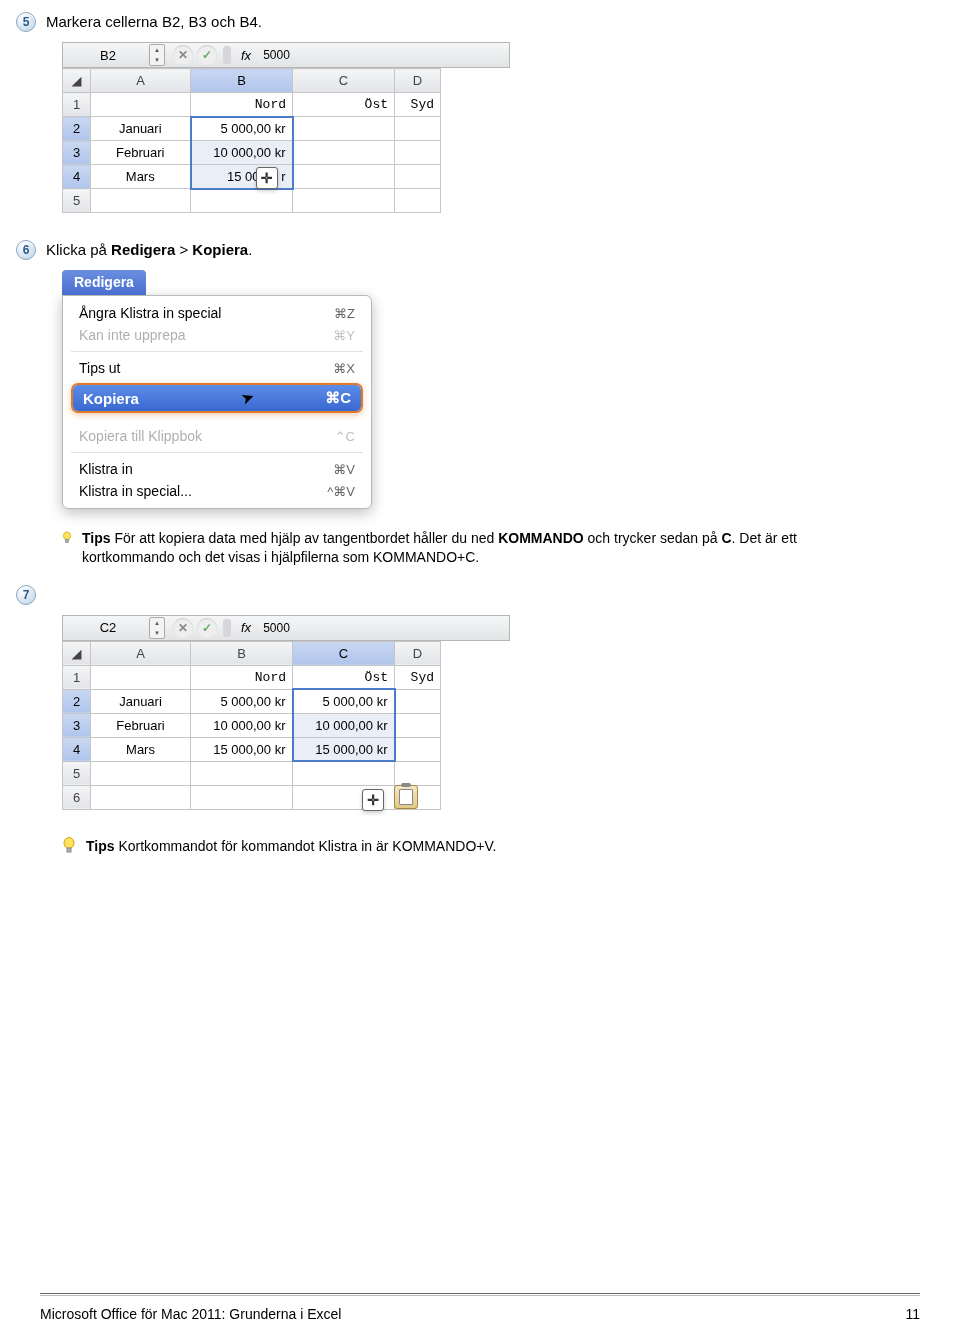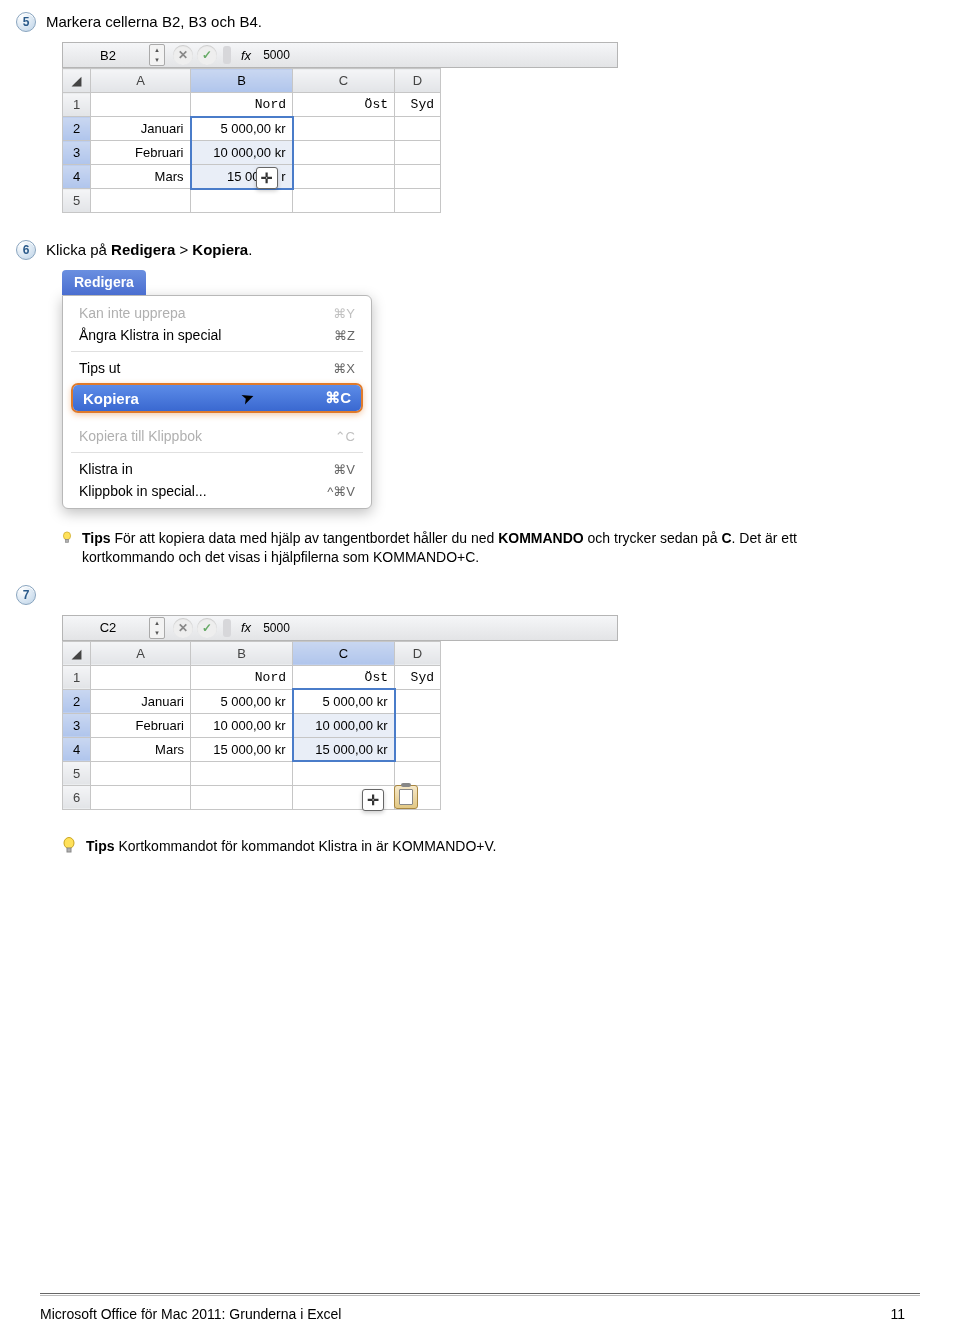--- a/index.html
+++ b/index.html
@@ -25,21 +25,21 @@
   }
   .step-text { font-size: 15px; padding-top: 1px; text-align: center; }
   .step-text b { font-weight: bold; }
 
   
   .excel-shot { margin: 8px 0 24px 46px; }
   .formula-bar {
     display: flex; align-items: center; height: 26px;
     background: linear-gradient(#f5f6f8,#e3e4e6);
     border: 1px solid #b5b5b5;
-    width: 556px;
+    width: 448px;
   }
   .namebox {
     width: 86px; padding: 0 10px 0 14px; text-align: center; font-size: 13px;
   }
   .stepper {
     width: 16px; height: 22px; margin-right: 6px;
     display: flex; flex-direction: column;
     border: 1px solid #aaa; border-radius: 2px; background: #f3f3f3;
   }
   .stepper div { flex: 1; display:flex; align-items:center; justify-content:center; font-size:7px; color:#555;}
@@ -54,21 +54,21 @@
     border:1px solid #c6c6c6; height:24px; font-size:13px; padding:0 6px; font-weight:normal;
   }
   .colhdr, .rowhdr, .corner {
     background: linear-gradient(#f4f5f7,#e2e4e7) !important; text-align:center; color:#444;
   }
   .colhdr { width:102px; }
   .first-col { width:100px; }
   .rowhdr { width:28px; }
   .corner{ width:28px; }
   .boldcell{ font-weight:bold; text-align:right;font-family:Liberation Mono, monospace;}
-  .rlabel{ font-weight:bold; text-align:right; padding-left:6px;}
+  .rlabel{ font-weight:bold; text-align:center; padding-left:6px;}
   .num{ text-align:right; padding-right:6px;}
   .sel{ background:#e9eef7; }
   .sel-top{ border-top:2px solid #4a7cc9 !important;}
   .sel-bot{ border-bottom:2px solid #4a7cc9 !important;}
   .sel-l{ border-left:2px solid #4a7cc9 !important;}
   .sel-r{ border-right:2px solid #4a7cc9 !important;}
   .colhdr.active{ background: linear-gradient(#c9d7f1,#b0c5ec) !important; color:#000;}
   .rowhdr.active{ background: linear-gradient(#c9d7f1,#b0c5ec) !important; color:#000;}
   
   .plus-cursor { position:absolute; width:22px; height:22px; background:#fff; border:1px solid #666; display:flex; align-items:center; justify-content:center; font-size:14px; font-weight:bold; color:#333; border-radius:3px; pointer-events:none; box-shadow:0 2px 4px rgba(0,0,0,.2);}
@@ -107,21 +107,21 @@
   }
 
   .tip-row{ display:flex; gap:10px; align-items:flex-start; margin:0 0 18px 46px; padding-right:40px;}
   .bulb-svg{ width:14px; height:18px;}
   .tip-text{ font-size:14px; line-height:1.35;}
   .tip-text b{ font-weight:bold;}
 
   
   .footer-line{ position:absolute; bottom:48px; left:40px; right:40px; height:1px; background:#666;}
   .footer-line2{ position:absolute; bottom:46px; left:40px; right:40px; height:1px; background:#bbb;}
-  .footer{ position:absolute; bottom:20px; left:40px; right:55px; display:flex; justify-content:space-between; font-size:14px;}
+  .footer{ position:absolute; bottom:20px; left:40px; right:40px; display:flex; justify-content:space-between; font-size:14px;}
   
   .grid-wrap{ display:inline-block; position:relative; }
   .paste-icon{
     position:absolute; width:24px; height:24px;
     background:linear-gradient(#f6e8c8,#e2c884);
     border:1px solid #a88640; border-radius:3px;
     display:flex; align-items:center; justify-content:center;
   }
   .paste-icon::before{
     content:""; width:12px; height:14px; background:#fff; border:1px solid #888; border-radius:1px;
@@ -214,27 +214,27 @@
   <div class="step-row">
     <div class="badge">6</div>
     <div class="step-text">
       <span>Klicka på </span><b>Redigera</b><span> &gt; </span><b>Kopiera</b><span>.</span>
     </div>
   </div>
 
   <div class="menu-shot">
     <div class="menu-title">Redigera</div>
     <div class="menu-body">
+      <div class="mi">
+        <span>Ångra Klistra in special</span>
+          <span class="sc">⌘Z</span>
+      </div>
       <div class="mi dis">
         <span>Kan inte upprepa</span>
           <span class="sc">⌘Y</span>
-      </div>
-      <div class="mi">
-        <span>Ångra Klistra in special</span>
-          <span class="sc">⌘Z</span>
       </div>
       <div class="msep"></div>
       <div class="mi">
         <span>Tips ut</span>
           <span class="sc">⌘X</span>
       </div>
       <div class="mi-highlight-wrap">
         <div class="mi-highlight">
           <div class="mi-inner">
             <span>Kopiera</span>
@@ -246,21 +246,21 @@
       <div class="mi below">
         <span>Kopiera till Klippbok</span>
           <span class="sc">⌃C</span>
       </div>
       <div class="msep"></div>
       <div class="mi">
         <span>Klistra in</span>
           <span class="sc">⌘V</span>
       </div>
       <div class="mi">
-        <span>Klippbok in special...</span>
+        <span>Klistra in special...</span>
           <span class="sc">^⌘V</span>
       </div>
     </div>
   </div>
 
   <div class="tip-row">
     <svg class="bulb-svg" viewBox="0 0 14 18">
       <ellipse cx="7" cy="6" rx="5" ry="5.5" fill="#ffe15a" stroke="#caa520"></ellipse>
       <rect x="5" y="11" width="4" height="4" fill="#b0b0b0" stroke="#888"></rect>
     </svg>

